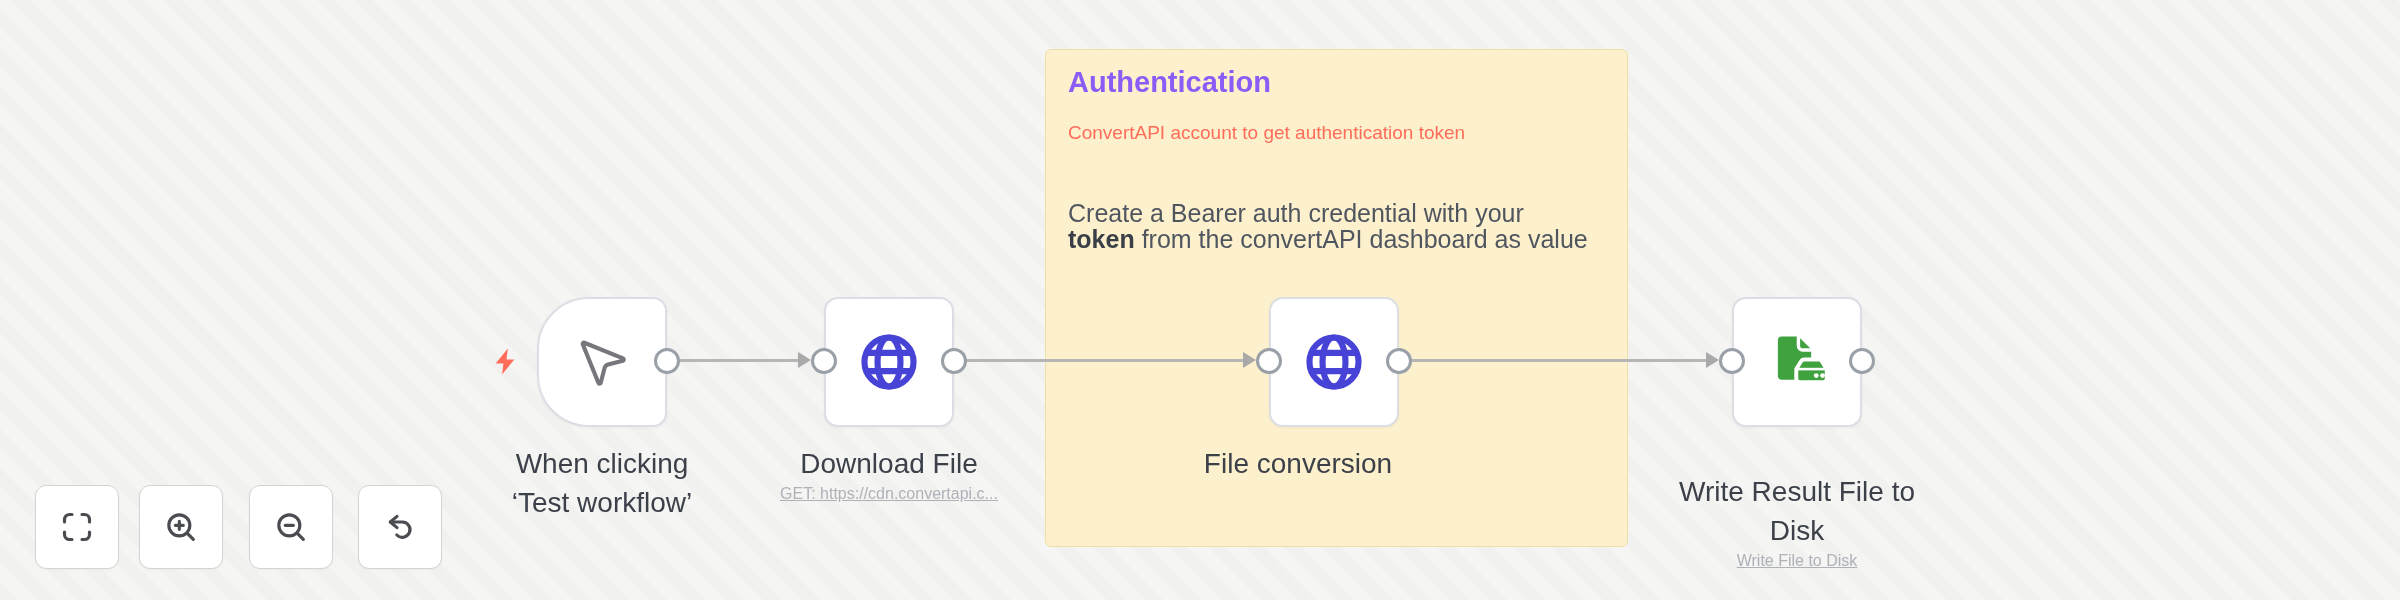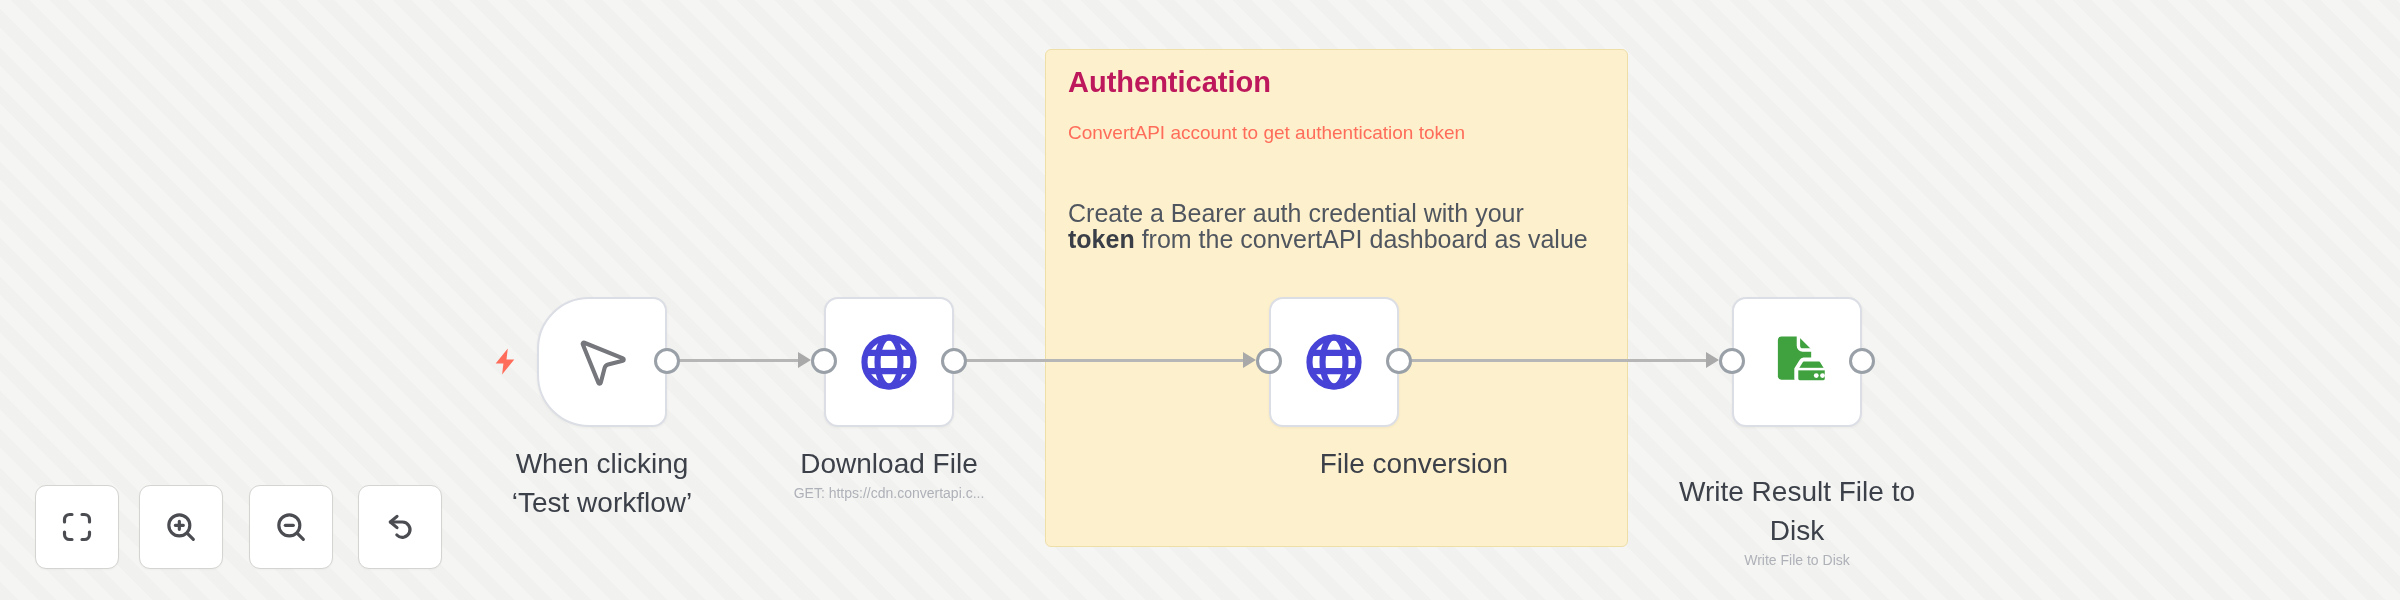--- a/index.html
+++ b/index.html
@@ -24,21 +24,21 @@
     border: 1px solid #eedfa9;
     border-radius: 6px;
     z-index: 1;
     box-sizing: border-box;
     cursor: pointer;
   }
   .sticky-title {
     position: absolute; left: 22px; top: 16px;
     margin: 0;
     font-size: 29px; font-weight: 700;
-    color: #be185d;
+    color: #8b5cf6;
   }
   .sticky-p1 {
     position: absolute; left: 22px; top: 70px;
     width: 540px;
     font-size: 19px; line-height: 26px;
     color: #50565f;
   }
   .sticky-link { color: #ff6d5a; display: block; cursor: pointer; }
   .sticky-p2 {
     position: absolute; left: 22px; top: 150px;
@@ -87,24 +87,24 @@
   .node-trigger { border-radius: 52px 14px 14px 52px; }
 
   .bolt { position: absolute; left: 491px; top: 343px; width: 31px; height: 37px; z-index: 4; }
 
   .node-label {
     position: absolute; top: 444px;
     text-align: center; z-index: 4;
     color: #3c4049;
   }
   .node-label .title { font-size: 28px; font-weight: 400; line-height: 39px; }
-  .node-label .sub   { margin-top: 2px; font-size: 14px; font-weight: 400; color: #aeb1b8; }
+  .node-label .sub   { margin-top: 2px; font-size: 16px; font-weight: 400; color: #aeb1b8; text-decoration: underline; }
   .lbl-trigger  { left: 492px;  width: 220px; }
   .lbl-download { left: 769px;  width: 240px; }
-  .lbl-convert  { left: 1268px; width: 240px; text-align: right; }
+  .lbl-convert  { left: 1178px; width: 240px; }
   .lbl-write    { left: 1662px; width: 270px; margin-top: 28px; }
 
   
   .ctrl {
     position: absolute; top: 485px;
     width: 84px; height: 84px;
     background: #fff;
     border: 1px solid #d4d4d1;
     border-radius: 11px;
     display: flex; align-items: center; justify-content: center;

